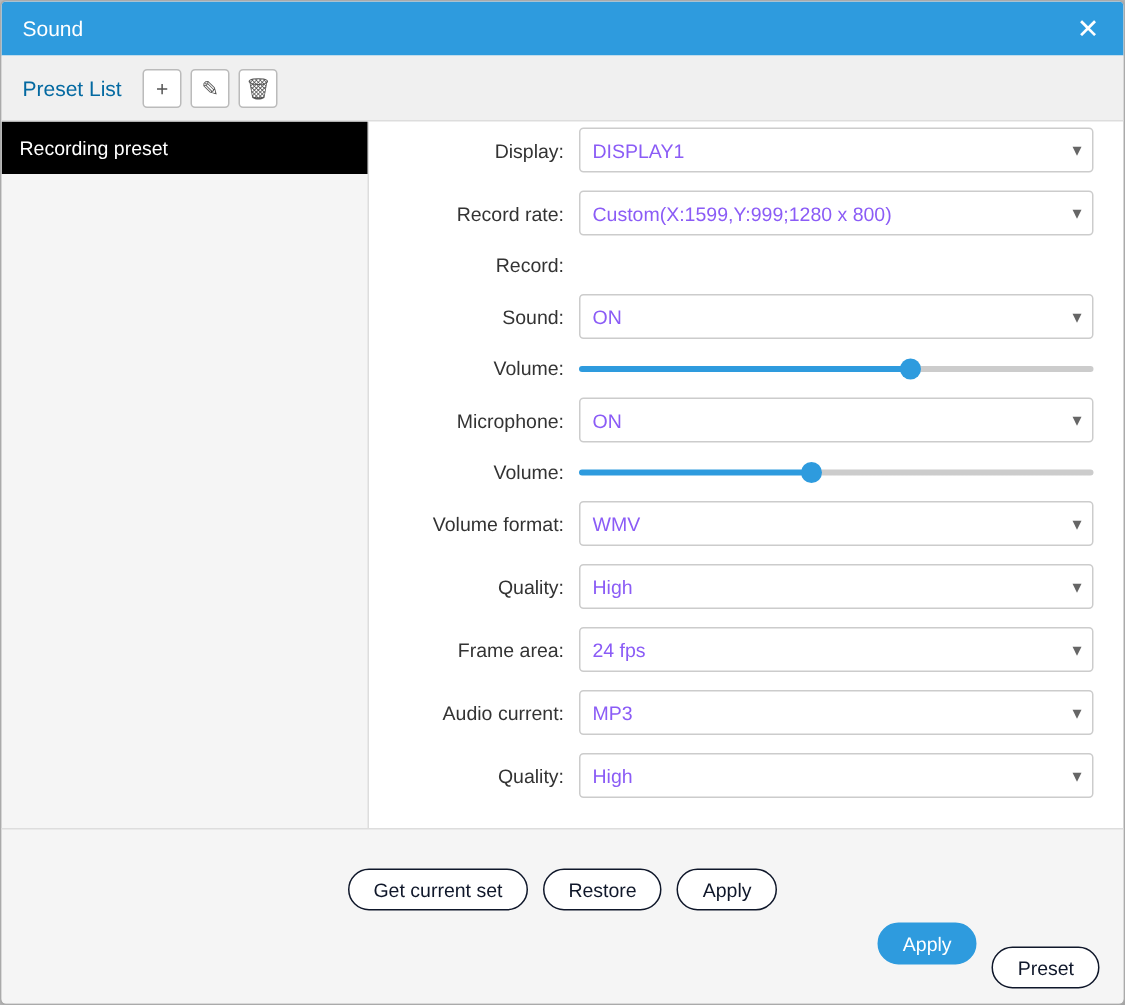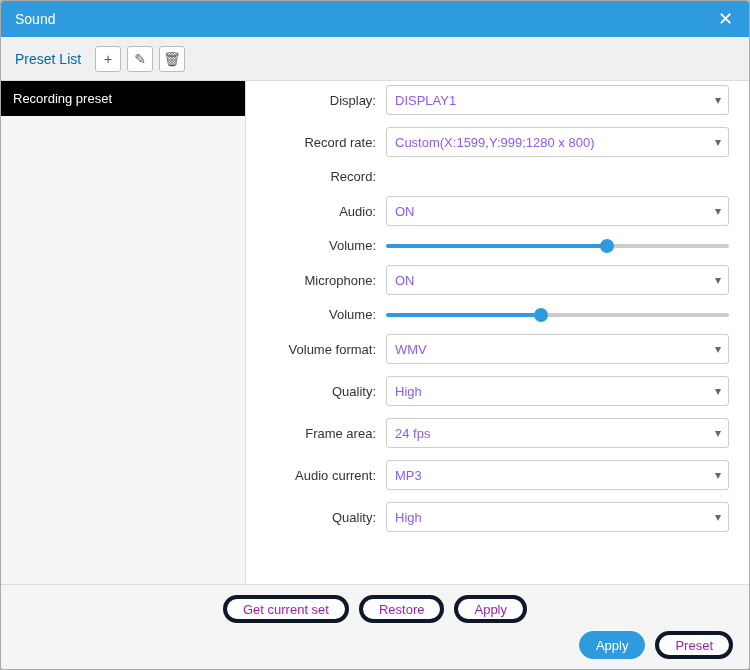--- a/index.html
+++ b/index.html
@@ -225,22 +225,23 @@
       font-size: 13px;
       cursor: pointer;
     }
 
     .btn-primary {
       background: #2e9bde;
       color: white;
     }
 
     .btn-secondary {
-      border: 4px solid #0f172a;
-      color: #a21caf;
+      border: 1px solid #0f172a;
+      color: #0f172a;
+      margin-top: 16px;
     }
   </style>
 </head>
 <body>
 
 <div class="dialog">
 
   <div class="title-bar">
     <span class="title-bar-text">Sound</span>
     <button class="close-btn">✕</button>
@@ -279,21 +280,21 @@
             <option>Custom(X:1599,Y:999;1280 x 800)</option>
           </select>
         </div>
       </div>
 
       <div class="form-row">
         <span class="form-label">Record:</span>
       </div>
 
       <div class="form-row">
-        <span class="form-label">Audio:</span>
+        <span class="form-label">Sound:</span>
         <div class="select-wrapper">
           <select class="select-box">
             <option>ON</option>
           </select>
         </div>
       </div>
 
       <div class="form-row">
         <span class="form-label">Volume:</span>
         <div class="slider-container">

